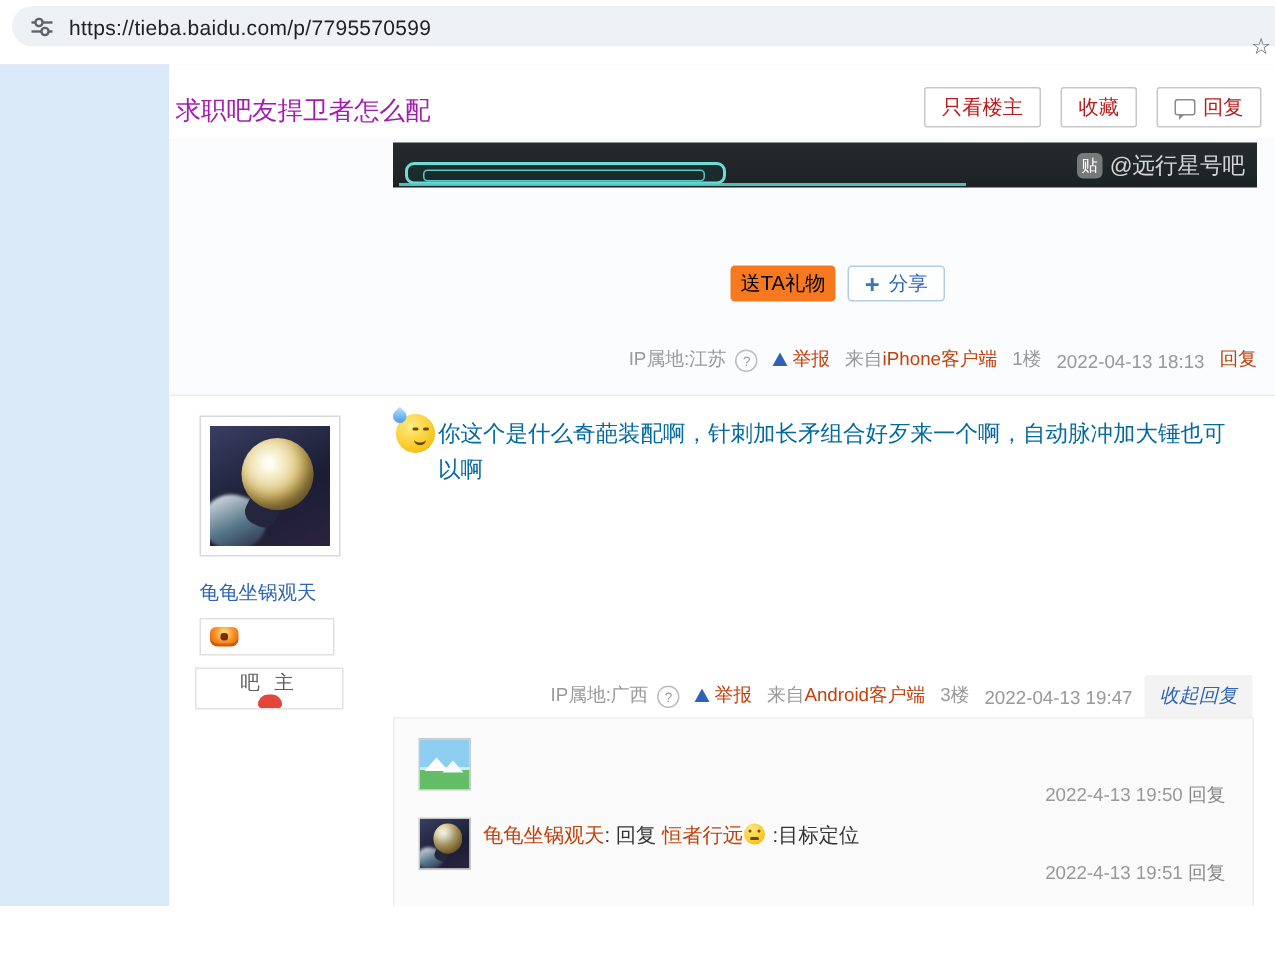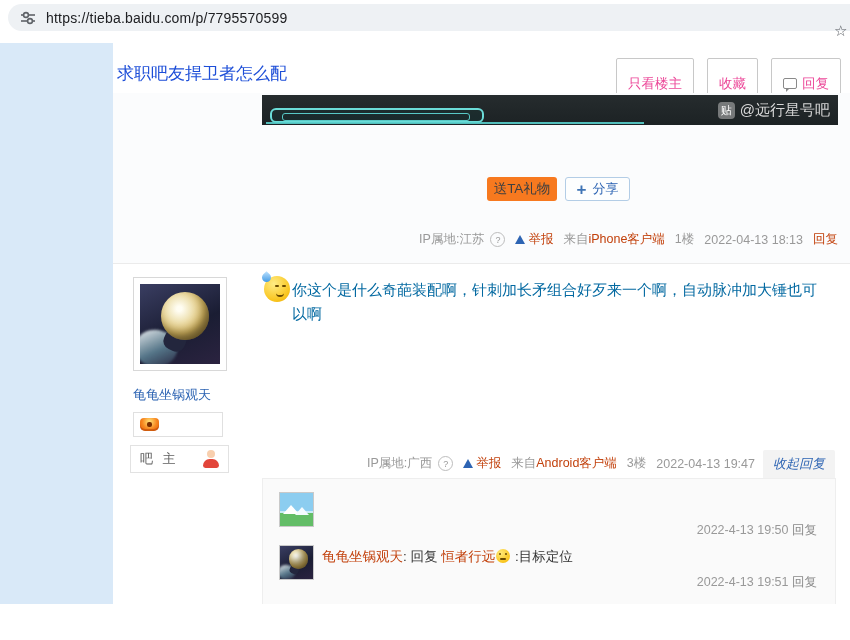--- a/index.html
+++ b/index.html
@@ -12,49 +12,49 @@
   .url-pill{left:8px;top:4px;width:860px;height:27px;border-radius:14px;background:#eef1f4;
             display:flex;align-items:center;}
   .tune-icon{margin:0 10px 0 12px;width:16px;height:16px;}
   .url-text{font-size:14px;color:#202124;letter-spacing:.2px;}
   .star-icon{left:834px;top:22px;font-size:15px;color:#55595f;}
 
   
   .side-strip{left:0;top:43px;width:113px;height:597px;background:#d9e9f8;}
   .main-bg{left:113px;top:43px;width:737px;height:597px;background:#fff;}
   .title-bar{left:113px;top:43px;width:737px;height:50px;background:#fff;border-bottom:1px solid #eaeaea;}
-  .thread-title{left:117px;top:62px;font-size:17px;color:#1d4ed8;}
+  .thread-title{left:117px;top:62px;font-size:17px;color:#a21caf;}
   .title-actions{right:9px;top:58px;display:flex;gap:13px;}
-  .t-btn{height:25px;padding:12px 11px;border:1px solid #c8c8c8;border-radius:2px;background:#fff;
-         font-size:13.5px;color:#ec4899;display:flex;align-items:center;gap:5px;cursor:pointer;}
+  .t-btn{height:25px;padding:0 11px;border:1px solid #c8c8c8;border-radius:2px;background:#fff;
+         font-size:13.5px;color:#b91c1c;display:flex;align-items:center;gap:5px;cursor:pointer;}
   .bubble-icon{width:12px;height:9px;border:1px solid #8a8a8a;border-radius:2px;position:relative;display:inline-block;}
   .bubble-icon::after{content:"";position:absolute;left:2px;bottom:-4px;width:0;height:0;
         border-top:4px solid #8a8a8a;border-right:4px solid transparent;}
 
   .post1-bg{left:113px;top:93px;width:737px;height:170px;background:#fbfcfd;border-bottom:1px solid #ebebeb;}
 
   
   .img-strip{left:262px;top:95px;width:576px;height:30px;background:linear-gradient(#262c2e,#1c2224);overflow:hidden;}
   .ui-line{position:absolute;left:4px;bottom:1px;width:378px;height:2px;background:#59cfcc;opacity:.9;}
   .ui-rect1{position:absolute;left:8px;bottom:2px;width:210px;height:11px;border:2px solid #6bdcd8;border-radius:6px;background:rgba(20,60,60,.3);}
   .ui-rect2{position:absolute;left:20px;bottom:4px;width:186px;height:6px;border:1px solid #58c9c6;border-radius:3px;}
   .watermark{position:absolute;right:8px;top:6px;display:flex;align-items:center;gap:5px;}
   .wm-badge{width:17px;height:17px;border-radius:4px;background:rgba(190,190,190,.55);color:#fff;
             font-size:11px;display:flex;align-items:center;justify-content:center;}
   .wm-text{color:#d6d6d6;font-size:15px;}
 
   
-  .gift-btn{left:487px;top:177px;width:70px;height:24px;background:#f7791f;border-radius:3px;color:#404040;
+  .gift-btn{left:487px;top:177px;width:70px;height:24px;background:#f7791f;border-radius:3px;color:#000000;
             font-size:13.5px;display:flex;align-items:center;justify-content:center;cursor:pointer;}
   .share-btn{left:565px;top:177px;width:63px;height:22px;background:#fdfefe;border:1px solid #b3cde6;border-radius:3px;
             font-size:13px;color:#2d64b3;display:flex;align-items:center;justify-content:center;gap:6px;cursor:pointer;}
   .plus-glyph{color:#3f74b5;font-weight:bold;font-size:17px;line-height:1;}
 
   
-  .meta-row{display:flex;align-items:center;gap:10px;font-size:12.5px;color:#999;white-space:nowrap;}
+  .meta-row{display:flex;align-items:flex-end;gap:10px;font-size:12.5px;color:#999;white-space:nowrap;}
   .blue{color:#c2410c;}
   .help-icon{width:13px;height:13px;border:1px solid #bdbdbd;border-radius:50%;font-size:9px;color:#999;
              display:inline-flex;align-items:center;justify-content:center;margin-left:-4px;}
   .tri-icon{width:0;height:0;border-left:5px solid transparent;border-right:5px solid transparent;
             border-bottom:9px solid #2d64b3;display:inline-block;margin-right:3px;vertical-align:-1px;}
   .footer1{right:12px;top:231px;}
   .footer2{right:95px;top:455px;}
 
   
   .avatar-box{left:133px;top:277px;width:92px;height:92px;border:1px solid #d8d8d8;background:#fff;
@@ -67,21 +67,21 @@
   .robot .limb{position:absolute;left:30%;top:58%;width:28%;height:26%;background:#23263d;border-radius:40%;transform:rotate(25deg);}
   .robot .trail{position:absolute;left:-6%;bottom:-4%;width:52%;height:46%;border-radius:55% 45% 60% 50%;
       background:linear-gradient(135deg,rgba(255,255,255,.95),rgba(150,220,235,.45) 55%,rgba(150,220,235,0));
       transform:rotate(20deg);filter:blur(1px);}
   .author-name{left:133px;top:386px;font-size:13px;color:#2d64b3;cursor:pointer;}
   .badge1{left:133px;top:412px;width:88px;height:23px;border:1px solid #e0e0e0;background:#fff;display:flex;align-items:center;}
   .level-icon{width:19px;height:13px;margin-left:6px;border-radius:4px 4px 5px 5px;
       background:radial-gradient(circle at 50% 30%,#ffd469 10%,#f7861f 55%,#e05c05);box-shadow:inset 0 -2px 0 rgba(150,40,0,.35);position:relative;}
   .level-icon::after{content:"";position:absolute;left:7px;top:4px;width:5px;height:5px;background:#7a2d00;border-radius:2px;}
   .badge2{left:130px;top:445px;width:99px;height:28px;border:1px solid #e2e2e2;background:#fff;
-          display:flex;align-items:center;justify-content:space-between;padding:0 9px;box-sizing:border-box;}
+          display:flex;align-items:center;justify-content:space-between;padding:0 21px;box-sizing:border-box;flex-direction:column;}
   .role-text{font-size:13px;color:#5f5f5f;letter-spacing:3px;}
   .person-icon{width:16px;height:18px;position:relative;}
   .person-icon::before{content:"";position:absolute;left:4px;top:0;width:8px;height:8px;border-radius:50%;background:#f8cfae;}
   .person-icon::after{content:"";position:absolute;left:0;bottom:0;width:16px;height:9px;border-radius:8px 8px 3px 3px;background:#e2453a;}
 
   
   .post2-content{left:264px;top:278px;width:566px;display:flex;align-items:flex-start;font-size:15px;color:#0369a1;line-height:1.6;}
   .emoji-sweat{flex:0 0 auto;width:26px;height:26px;border-radius:50%;margin:-2px 2px 0 0;position:relative;
       background:radial-gradient(circle at 38% 30%,#ffec85,#f9c51e 68%,#e5a60a);}
   .emoji-sweat::before{content:"";position:absolute;left:11px;top:9px;width:4px;height:2px;background:#6b4b00;border-radius:1px;

